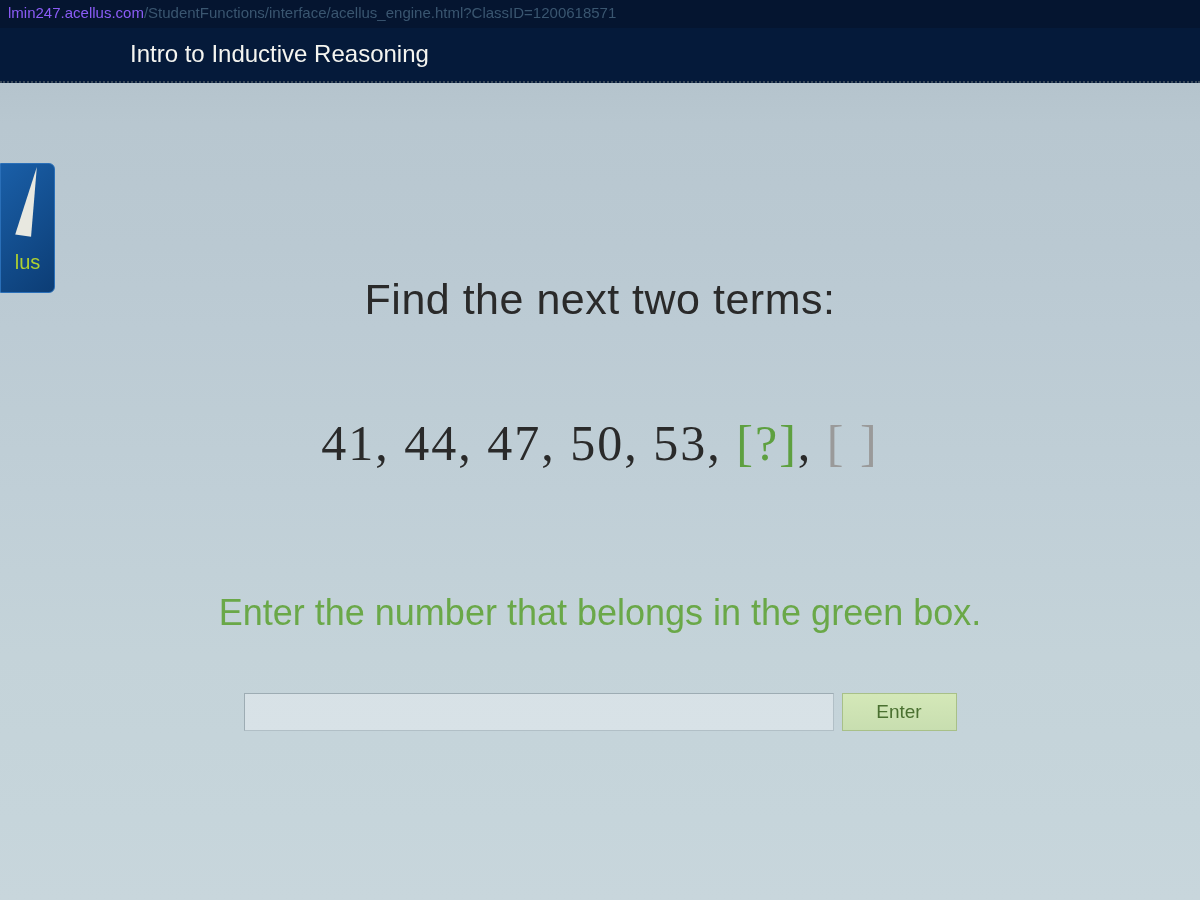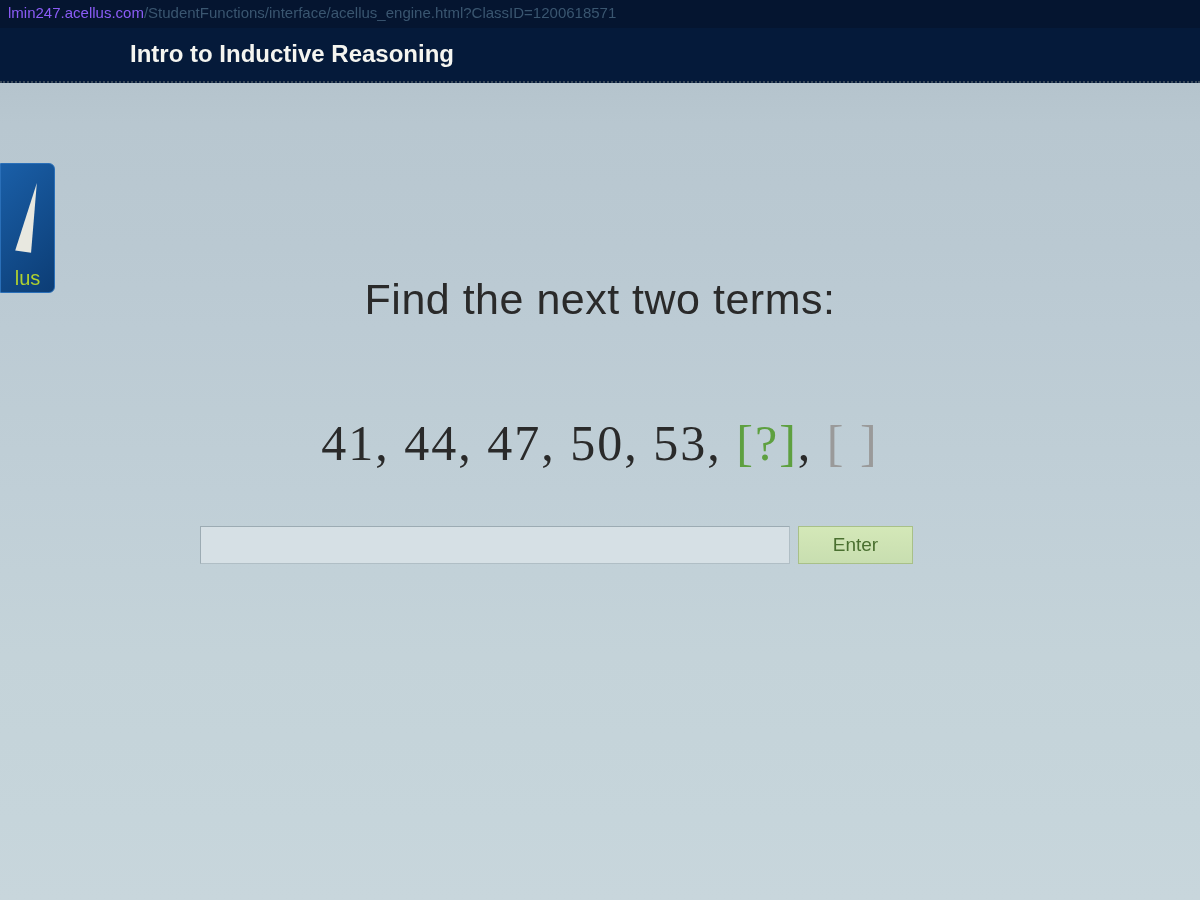--- a/index.html
+++ b/index.html
@@ -31,37 +31,37 @@
       text-align: center;
     }
     .title-bar {
       height: 55px;
       background: #051a3a;
       padding: 12px 0 12px 130px;
       border-bottom: 2px dotted #3a4a5a;
     }
     .title-text {
       color: #f5f5f0;
-      font-weight: bold;
+      font-weight: normal;
       font-size: 24px;
     }
     .logo-tab {
       position: absolute;
       left: 0;
       top: 80px;
       width: 55px;
       height: 130px;
       background: linear-gradient(135deg, #1a5fa8 0%, #0c3d75 100%);
       border-radius: 0 6px 6px 0;
       border: 1px solid #2a6fb8;
       display: flex;
       flex-direction: column;
       align-items: center;
       justify-content: flex-end;
-      padding-bottom: 2px;
+      padding-bottom: 18px;
       z-index: 10;
     }
     .logo-triangle {
       width: 0;
       height: 0;
       border-left: 12px solid transparent;
       border-right: 4px solid transparent;
       border-bottom: 70px solid #e8e8e0;
       transform: rotate(8deg);
       margin-bottom: 15px;
@@ -90,21 +90,21 @@
       color: #2a2a2a;
       font-weight: 400;
       margin-bottom: 90px;
       letter-spacing: 0.5px;
     }
     .sequence-line {
       font-size: 50px;
       color: #2a2a2a;
       font-family: "Times New Roman", Times, serif;
       letter-spacing: 2px;
-      margin-bottom: 54px;
+      margin-bottom: 116px;
     }
     .sequence-known {
       display: inline;
     }
     .sequence-green {
       color: #5ea040;
       display: inline;
     }
     .sequence-gray {
       color: #9a9a9a;
@@ -112,20 +112,21 @@
     }
     .instruction-text {
       font-size: 36px;
       color: #6aa848;
       line-height: 1.4;
       margin-bottom: 55px;
       font-family: "Segoe UI", Arial, sans-serif;
     }
     .input-row {
       display: flex;
+      justify-content: center;
       align-items: center;
       gap: 8px;
     }
     .answer-input {
       width: 590px;
       height: 38px;
       background: rgba(245, 248, 250, 0.4);
       border: 1px solid rgba(120, 140, 150, 0.4);
       border-top-color: rgba(100, 120, 130, 0.5);
       border-left-color: rgba(100, 120, 130, 0.5);
@@ -162,20 +163,21 @@
     <div class="logo-text">lus</div>
   </div>
 
   <div class="problem-container">
     <div class="problem-prompt">Find the next two terms:</div>
 
     <div class="sequence-line">
       <span class="sequence-known">41,  44,  47,  50,  53,  </span><span class="sequence-green">[?]</span><span>, </span><span class="sequence-gray">[  ]</span>
     </div>
 
+    <div class="instruction-text">Enter the number that belongs in the green box.</div>
 
     <div class="input-row">
       <input type="text" class="answer-input" value="" style="">
       <button class="enter-button">Enter</button>
     </div>
   </div>
 
 </div>
 
 </body></html>

